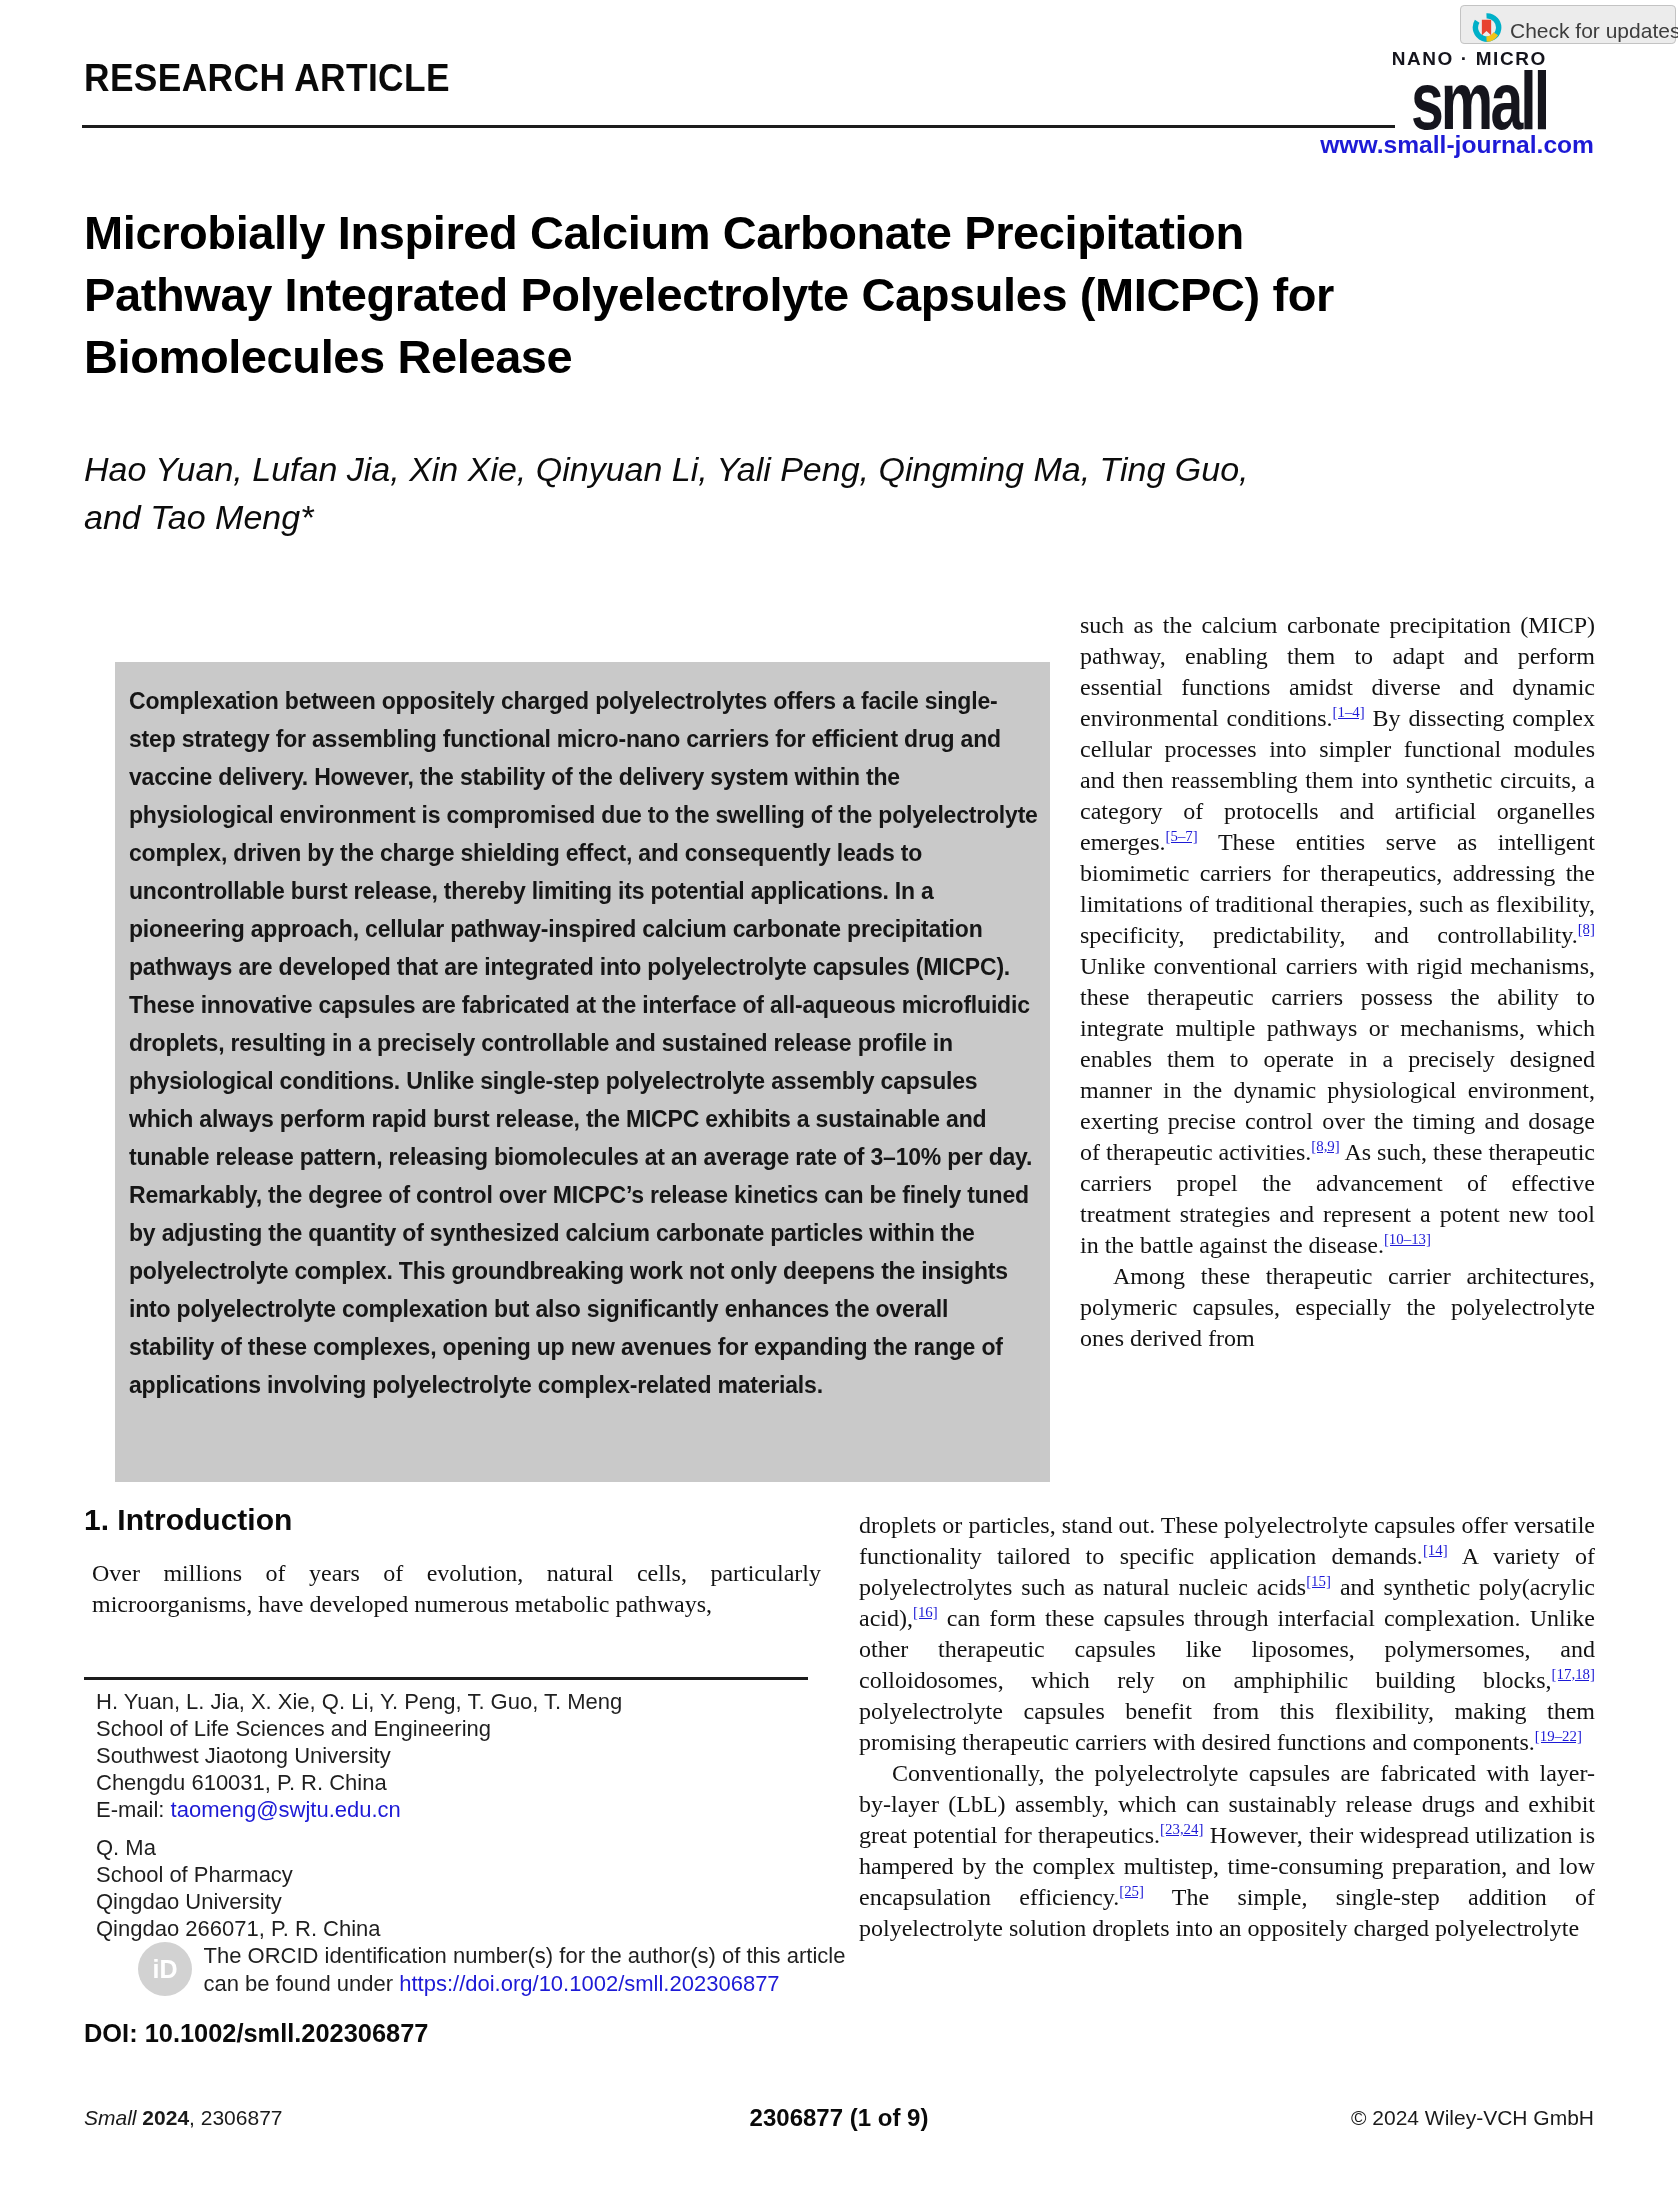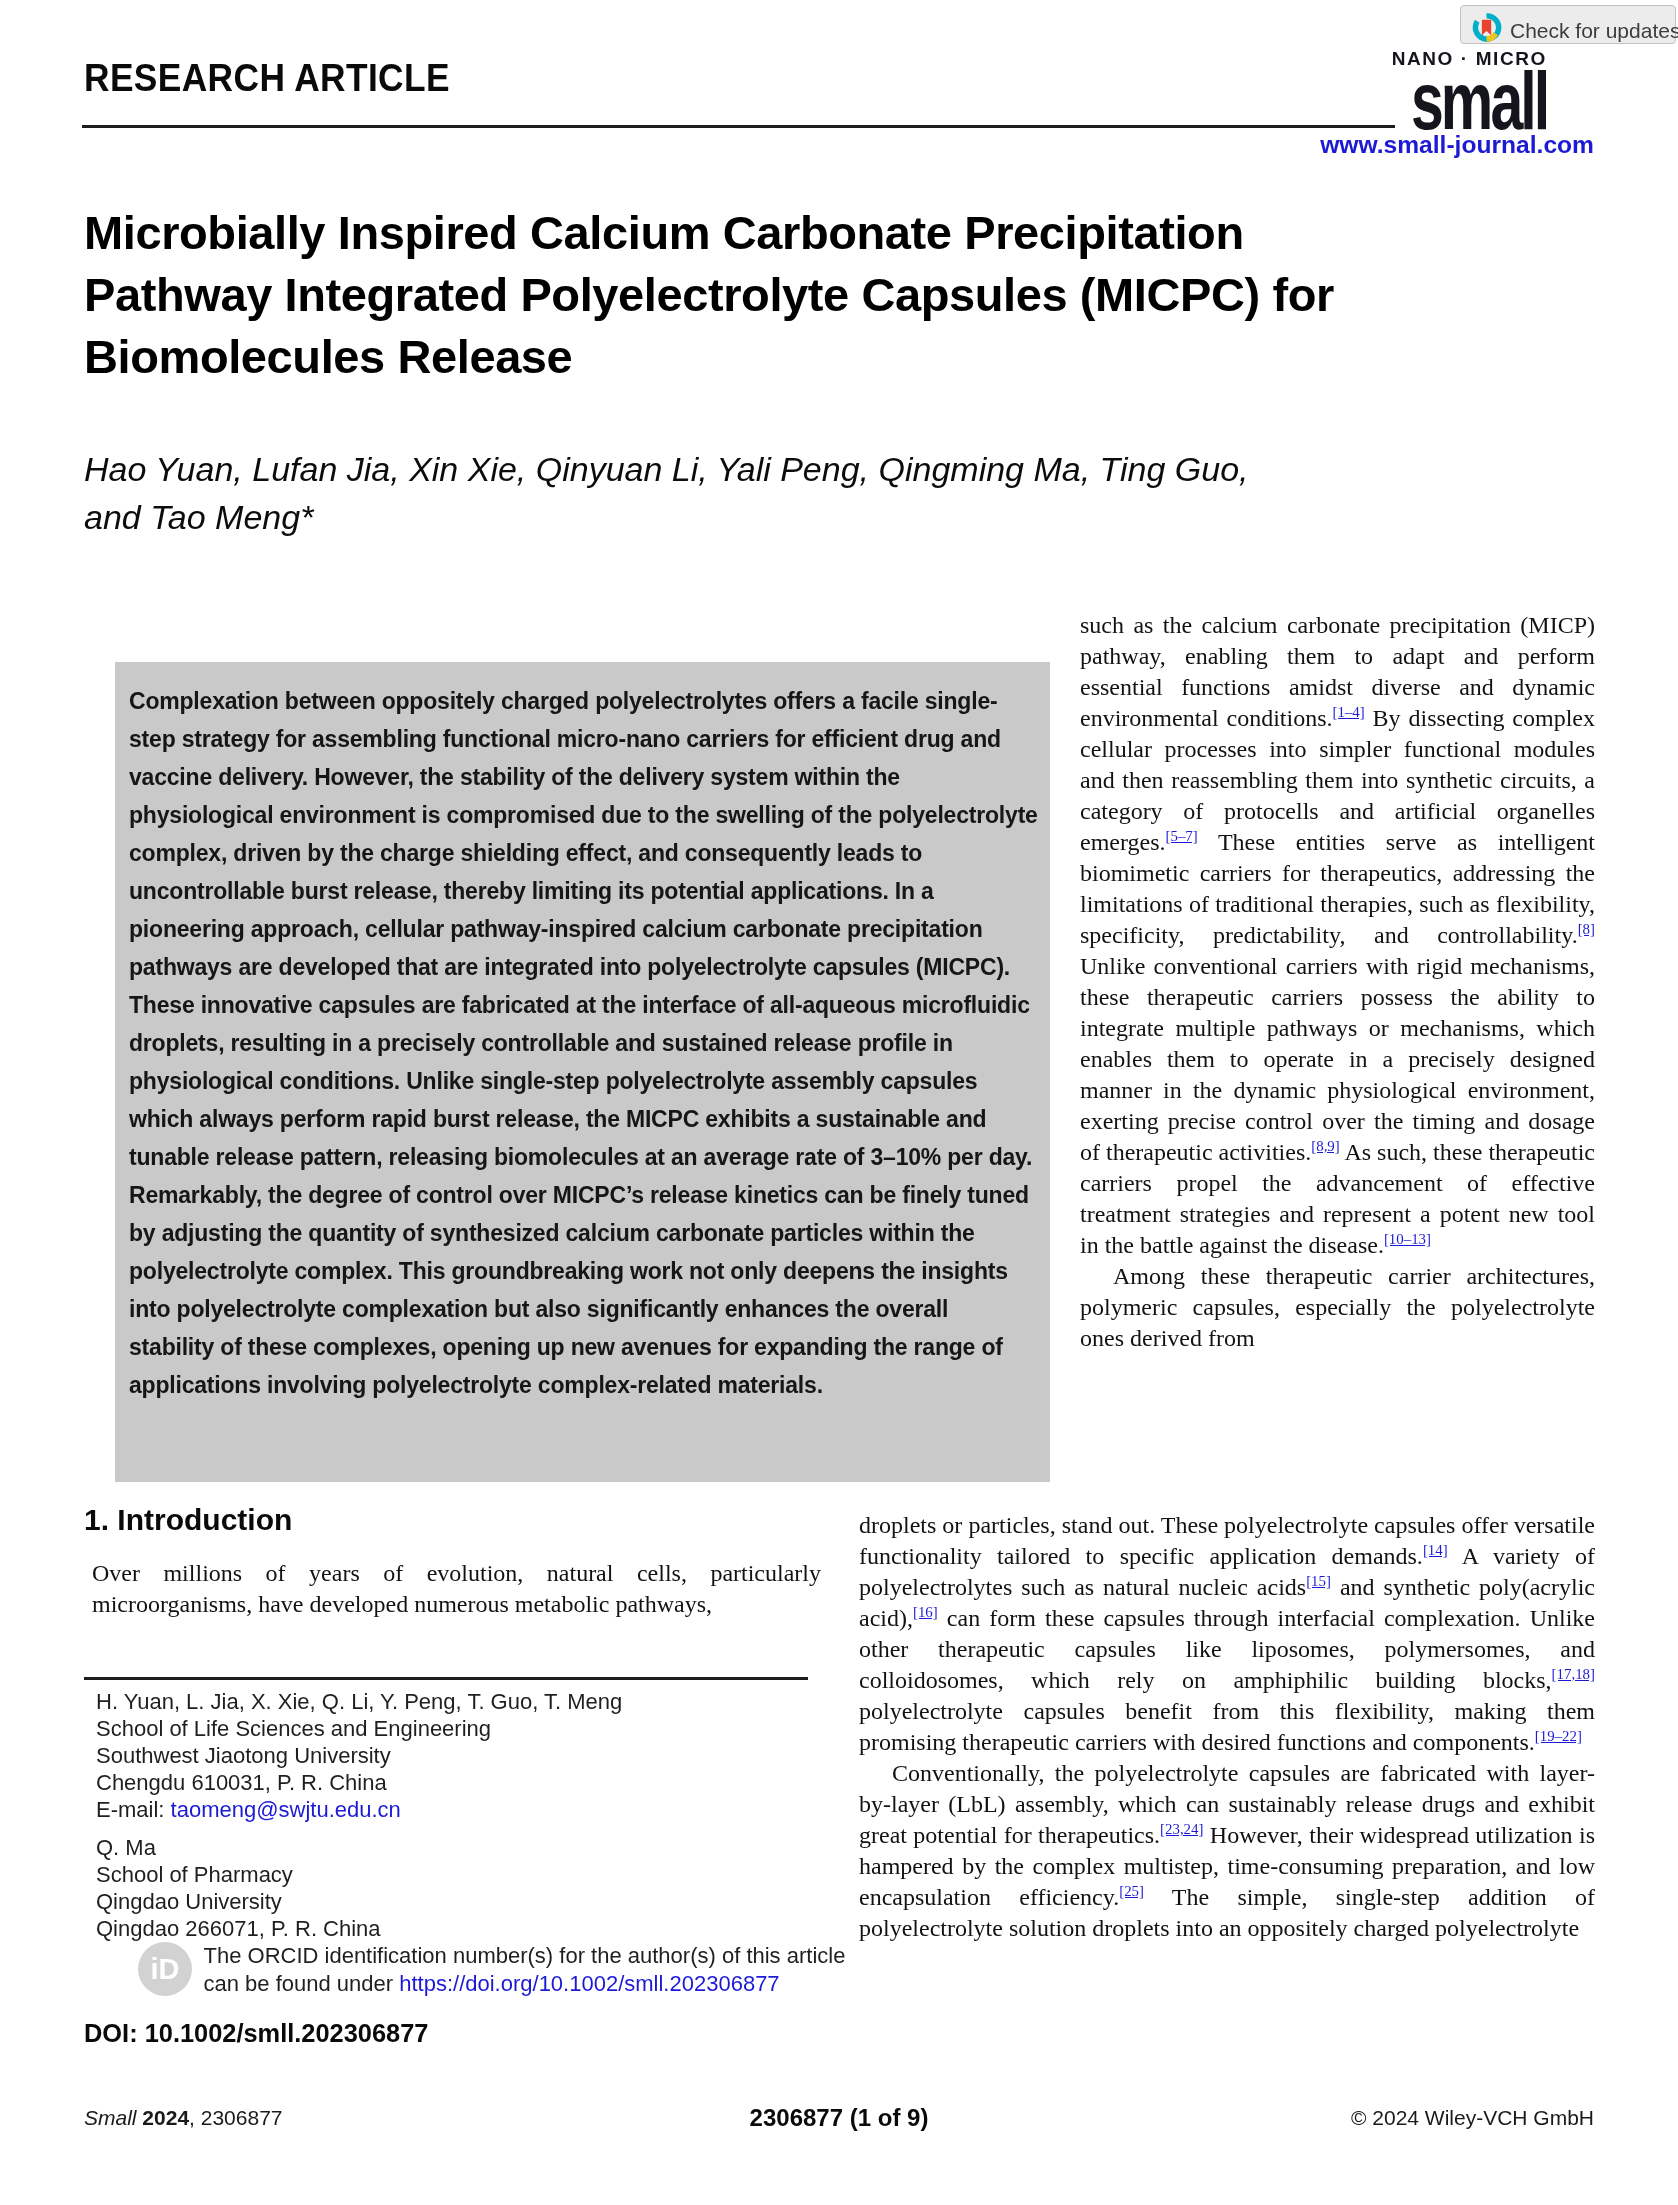--- a/index.html
+++ b/index.html
@@ -71,21 +71,21 @@
   }
   .footnote-rule { position:absolute; left:84px; top:1677px; width:724px; height:2.5px; background:#1c1c1c; }
   .affil { position:absolute; left:96px; font-size:22px; line-height:27px; color:#1f1f1f; }
   .affil-1 { top:1688px; }
   .affil-2 { top:1834px; }
   a.link, .link { color:var(--link_blue); text-decoration:none; cursor:pointer; }
   .orcid-row { position:absolute; left:138px; top:1942px; display:flex; gap:11.5px; }
   .orcid-badge {
     width:54px; height:54px; border-radius:50%; background:#d2d2d2; flex:0 0 54px;
     display:flex; align-items:center; justify-content:center;
-    color:#ffffff; font-size:29px; font-weight:700;
+    color:#ffffff; font-size:25px; font-weight:700;
   }
   .orcid-text { font-size:22px; line-height:28px; color:#1f1f1f; }
   .doi-line { position:absolute; left:84px; top:2019px; font-size:25.4px; font-weight:700; color:#0a0a0a; }
   
   .footer-left { position:absolute; left:84px; top:2106px; font-size:21px; color:#1a1a1a; }
   .footer-left .it { font-style:italic; }
   .footer-left .bd { font-weight:700; }
   .footer-center { position:absolute; left:0; top:2104px; width:1678px; text-align:center; font-size:24px; font-weight:700; color:#0a0a0a; }
   .footer-right { position:absolute; right:84px; top:2106px; font-size:21px; color:#1a1a1a; }
 </style>

